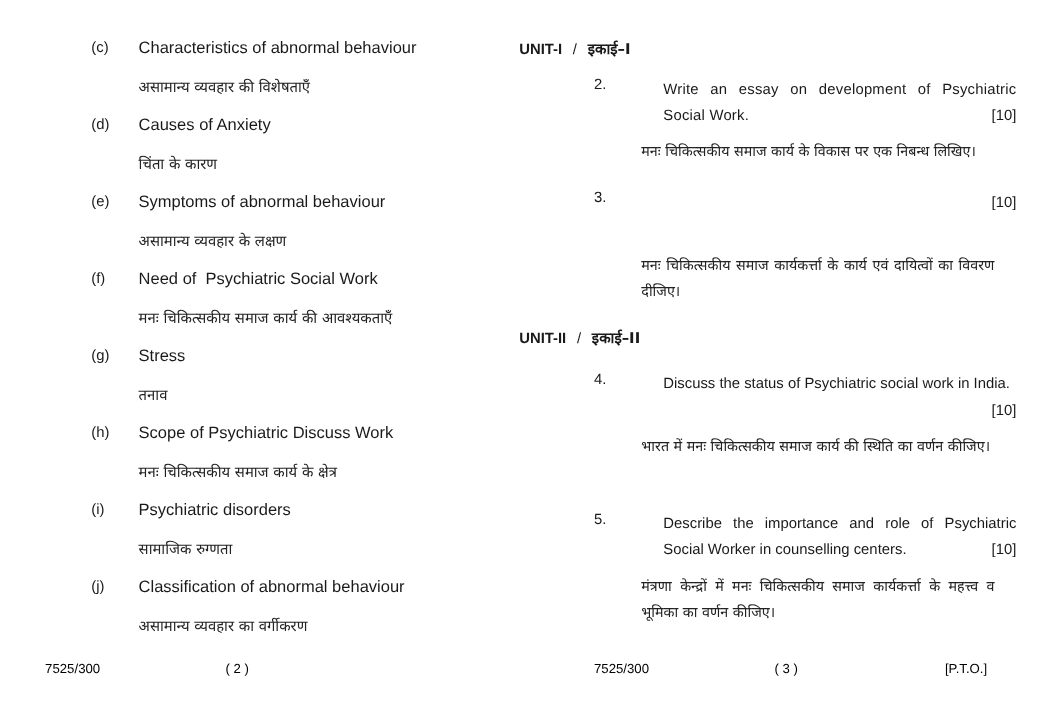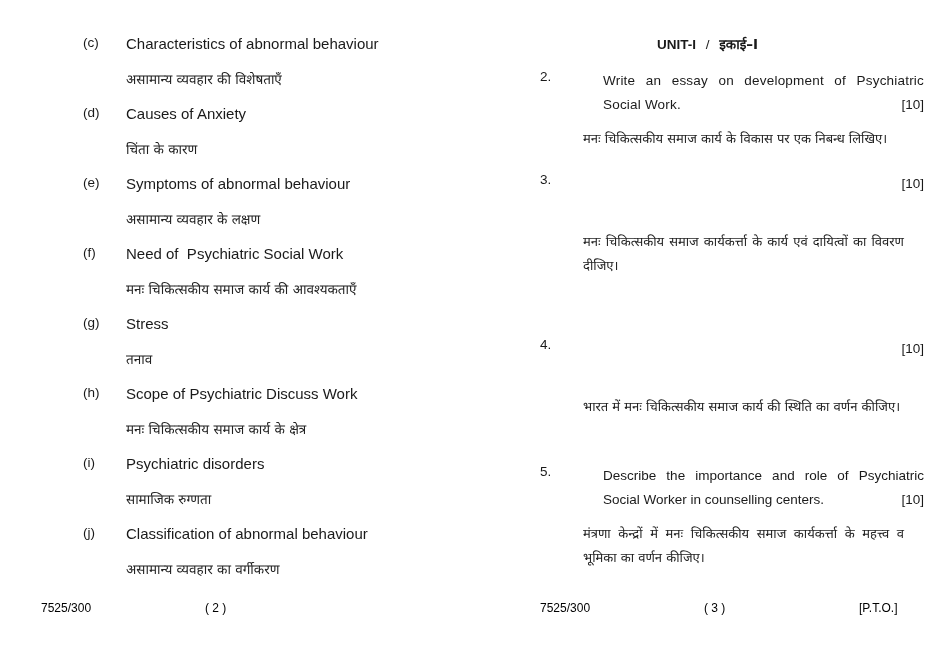--- a/index.html
+++ b/index.html
@@ -12,21 +12,21 @@
   .page-right { left: 472px; width: 471px; }
 
   
   .item { position: absolute; left: 0; width: 460px; }
   .item .label { position: absolute; left: 83px; top: 0; font-size: 13.5px; }
   .item .en { position: absolute; left: 126px; top: 0; font-size: 15px; white-space: nowrap; }
   .item .hi { position: absolute; left: 126px; top: 35px; font-size: 13.5px; font-family: "DejaVu Sans", sans-serif; white-space: nowrap; color:#222; }
 
   
   .unit-heading {
-    position: absolute; left: 0; width: 471px; text-align: center;
+    position: absolute; left: 0; width: 471px; 
     font-size: 13.5px; font-weight: bold;
   }
   .unit-heading .hi-h { font-family: "DejaVu Sans", sans-serif; font-weight: bold; }
   .q { position: absolute; left: 0; width: 471px; }
   .q .num { position: absolute; left: 68px; top: 0; font-size: 13.5px; }
   .q .text { position: absolute; left: 111px; width: 321px; top: 0; font-size: 13.5px; line-height: 24px; text-align: justify; margin-left: 20px; }
   .q .marks { float: right; }
   .q .hi { position: absolute; left: 111px; width: 321px; font-size: 13px; line-height: 24px; font-family: "DejaVu Sans", sans-serif; text-align: justify; color:#222; }
 
   .footer { position: absolute; top: 601px; font-family: Liberation Sans, sans-serif; font-size: 12px; color: #000000; }
@@ -97,24 +97,30 @@
   </div>
 
   <div class="q" style="top:172px">
     <span class="num">3.</span>
     <div class="text">
       <span class="marks">[10]</span>
     </div>
     <div class="hi" style="top:58px">मनः चिकित्सकीय समाज कार्यकर्त्ता के कार्य एवं दायित्वों का विवरण दीजिए।</div>
   </div>
 
+  <div class="unit-heading" style="top:298px">
+    <span>UNIT-II</span>
+    <span style="font-weight:normal;margin:0 6px">/</span>
+    <span class="hi-h">इकाई–II</span>
+  </div>
 
   <div class="q" style="top:337px">
     <span class="num">4.</span>
     <div class="text">
+      <span>Discuss the status of Psychiatric social work in India.</span>
       <span class="marks">[10]</span>
     </div>
     <div class="hi" style="top:58px">भारत में मनः चिकित्सकीय समाज कार्य की स्थिति का वर्णन कीजिए।</div>
   </div>
 
   <div class="q" style="top:464px">
     <span class="num">5.</span>
     <div class="text">
       <span>Describe the importance and role of Psychiatric Social Worker in counselling centers.</span>
       <span class="marks">[10]</span>

